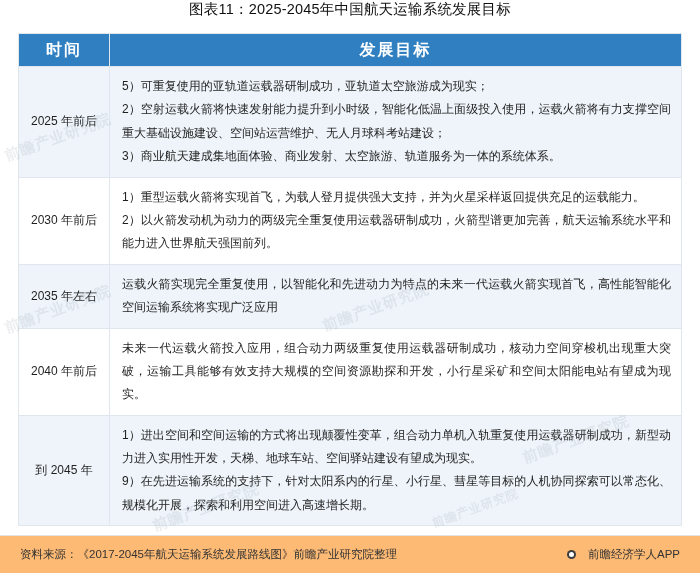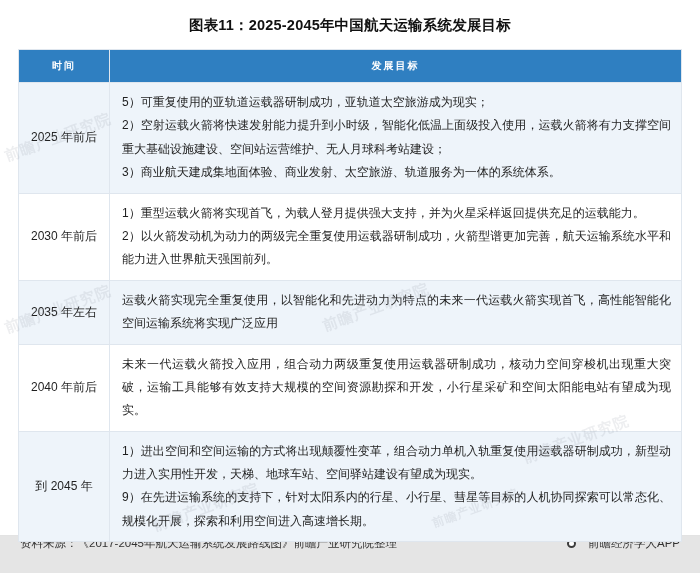--- a/index.html
+++ b/index.html
@@ -18,42 +18,41 @@
   .page {
     position: relative;
     width: 700px;
     height: 573px;
     box-sizing: border-box;
     padding: 0 18px;
   }
   .title {
     text-align: center;
     font-size: 14.5px;
-    font-weight: bold;
+    font-weight: normal;
     color: #111111;
-    padding-top: 16px;
     padding-bottom: 14px;
     letter-spacing: 0.2px;
   }
   table.grid {
     width: 664px;
     border-collapse: collapse;
     table-layout: fixed;
     margin: 0 auto;
     position: relative;
     z-index: 2;
   }
   table.grid th, table.grid td {
     border: 1px solid #dfe6ee;
     vertical-align: middle;
   }
   thead th {
     background: #2f7fc1;
     color: #ffffff;
-    font-size: 10px;
+    font-size: 16px;
     font-weight: bold;
     height: 30px;
     letter-spacing: 2px;
     text-align: center;
     border: 1px solid #2f7fc1;
   }
   th.col-time { width: 88px; }
   td.time-cell {
     width: 88px;
     text-align: center;
@@ -77,24 +76,24 @@
   }
   .footer {
     position: absolute;
     left: 0;
     right: 0;
     bottom: 0;
     height: 38px;
     padding: 0 20px;
     box-sizing: border-box;
     display: flex;
-    align-items: flex-start;
+    align-items: center;
     justify-content: space-between;
     border-top: 1px solid #e3e3e3;
-    background: #e5e5e5;
+    background: #fdba74;
   }
   .source {
     font-size: 11.5px;
     color: #333333;
   }
   .brand {
     font-size: 11.5px;
     color: #333333;
     display: flex;
     align-items: center;

